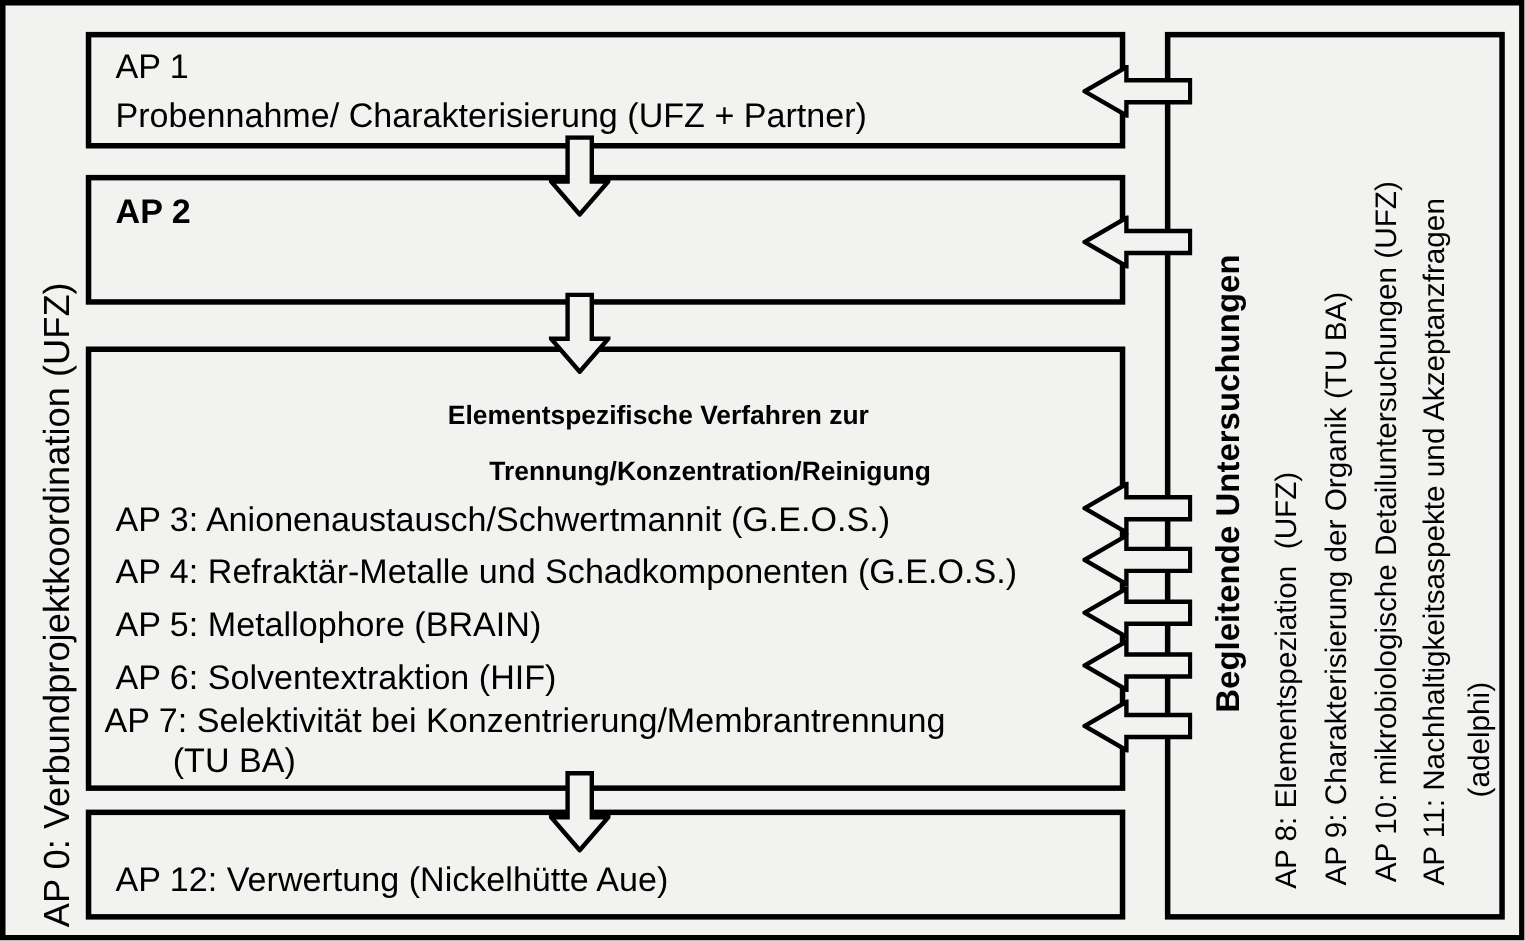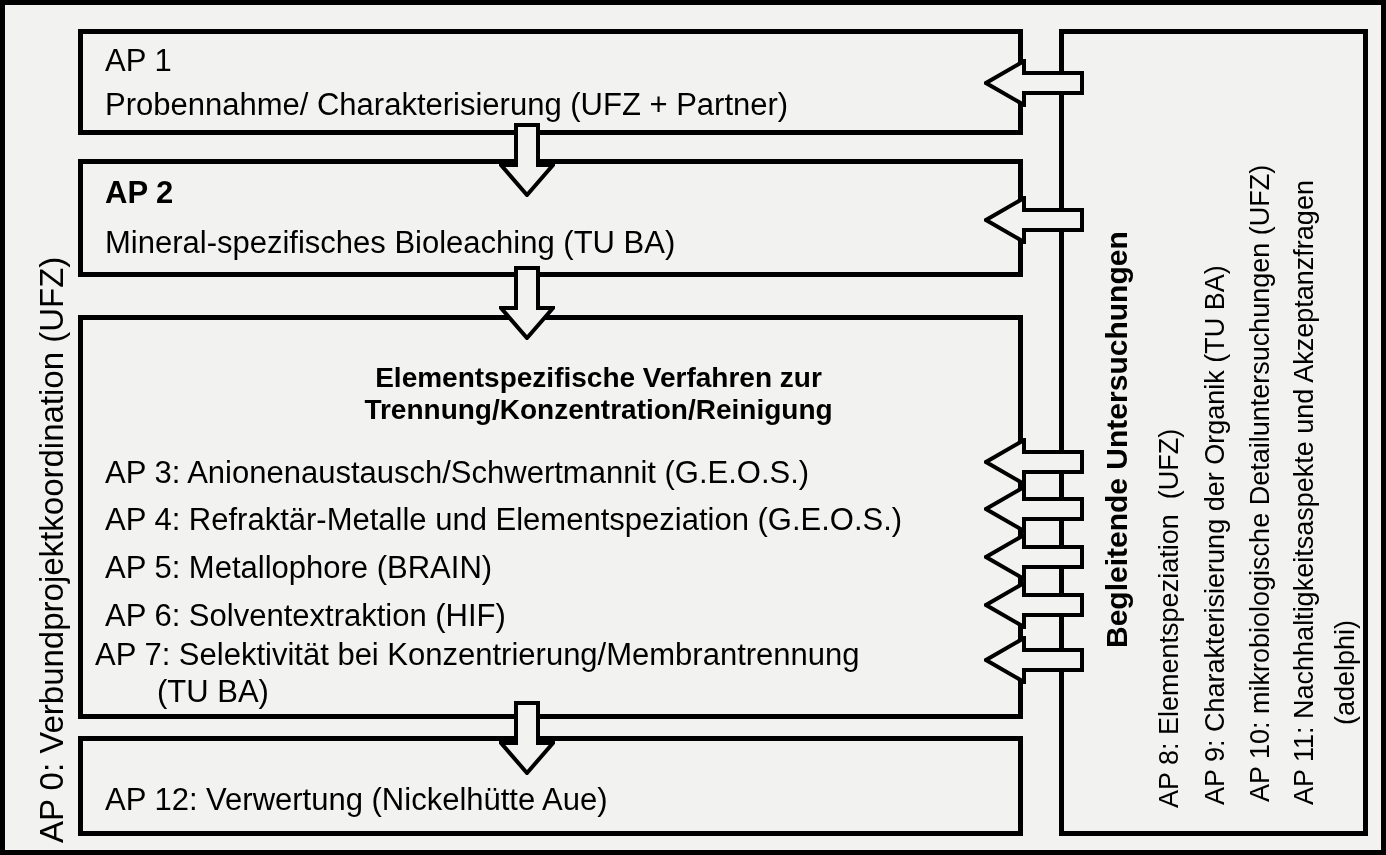--- a/index.html
+++ b/index.html
@@ -10,21 +10,21 @@
   }
   .box{position:absolute; border:5px solid #000; box-sizing:border-box; background:transparent; z-index:1;}
   #box-ap1   {left:73px; top:24px;  width:945px; height:106px;}
   #box-ap2   {left:73px; top:154px; width:945px; height:118px;}
   #box-methods{left:73px; top:310px; width:945px; height:404px;}
   #box-ap12  {left:73px; top:731px; width:945px; height:100px;}
   #box-side  {left:1054px; top:24px; width:309px; height:807px;}
 
   .txt{position:absolute; font-size:31px; line-height:32px; white-space:pre; z-index:2;}
   .heading{position:absolute; left:78px; width:1031px; text-align:center;
-           font-size:28px; line-height:42px; font-weight:bold; z-index:2;}
+           font-size:24px; line-height:42px; font-weight:bold; z-index:2;}
 
   
   .vtext{position:absolute; transform-origin:0 0; transform:rotate(-90deg);
          white-space:pre; font-size:27px; line-height:32px; z-index:2;}
   .vtitle{font-weight:bold; font-size:30px; line-height:36px;}
   #v-coord{font-size:33px; line-height:40px;}
 
   .arrow{position:absolute; z-index:5;}
   .arrow polygon{fill:#f2f2f0; stroke:#000; stroke-width:4; stroke-linejoin:miter;}
 </style>
@@ -34,27 +34,26 @@
 <div class="canvas">
 
   <div class="vtext" id="v-coord" style="left:27px; top:838px;">AP 0: Verbundprojektkoordination (UFZ)</div>
 
   <div class="box" id="box-ap1"></div>
   <div class="txt" style="left:100px; top:40px;">AP 1</div>
   <div class="txt" style="left:100px; top:84px;">Probennahme/ Charakterisierung (UFZ + Partner)</div>
 
   <div class="box" id="box-ap2"></div>
   <div class="txt" style="left:100px; top:172px;font-weight:bold;">AP 2</div>
-  <div class="txt" style="left:100px; top:222px;">Mineral-spezifisches Bioleaching (TU BA)</div>
 
   <div class="box" id="box-methods"></div>
   <div class="heading" style="top:352px;">Elementspezifische Verfahren zur</div>
-  <div class="heading" style="top:384px;">Trennung/Konzentration/Reinigung</div>
+  <div class="heading" style="top:403px;margin-left:47px;">Trennung/Konzentration/Reinigung</div>
   <div class="txt" style="left:100px; top:452px;">AP 3: Anionenaustausch/Schwertmannit (G.E.O.S.)</div>
-  <div class="txt" style="left:100px; top:499px;">AP 4: Refraktär-Metalle und Elementspeziation (G.E.O.S.)</div>
+  <div class="txt" style="left:100px; top:499px;">AP 4: Refraktär-Metalle und Schadkomponenten (G.E.O.S.)</div>
   <div class="txt" style="left:100px; top:547px;">AP 5: Metallophore (BRAIN)</div>
   <div class="txt" style="left:100px; top:595px;">AP 6: Solventextraktion (HIF)</div>
   <div class="txt" style="left:90px; top:634px;">AP 7: Selektivität bei Konzentrierung/Membrantrennung</div>
   <div class="txt" style="left:152px; top:671px;">(TU BA)</div>
 
   <div class="box" id="box-ap12"></div>
   <div class="txt" style="left:100px; top:767px;margin-top:12px;">AP 12: Verwertung (Nickelhütte Aue)</div>
 
   <div class="box" id="box-side"></div>
   <div class="vtext vtitle" style="left:1094px; top:643px;">Begleitende Untersuchungen</div>

